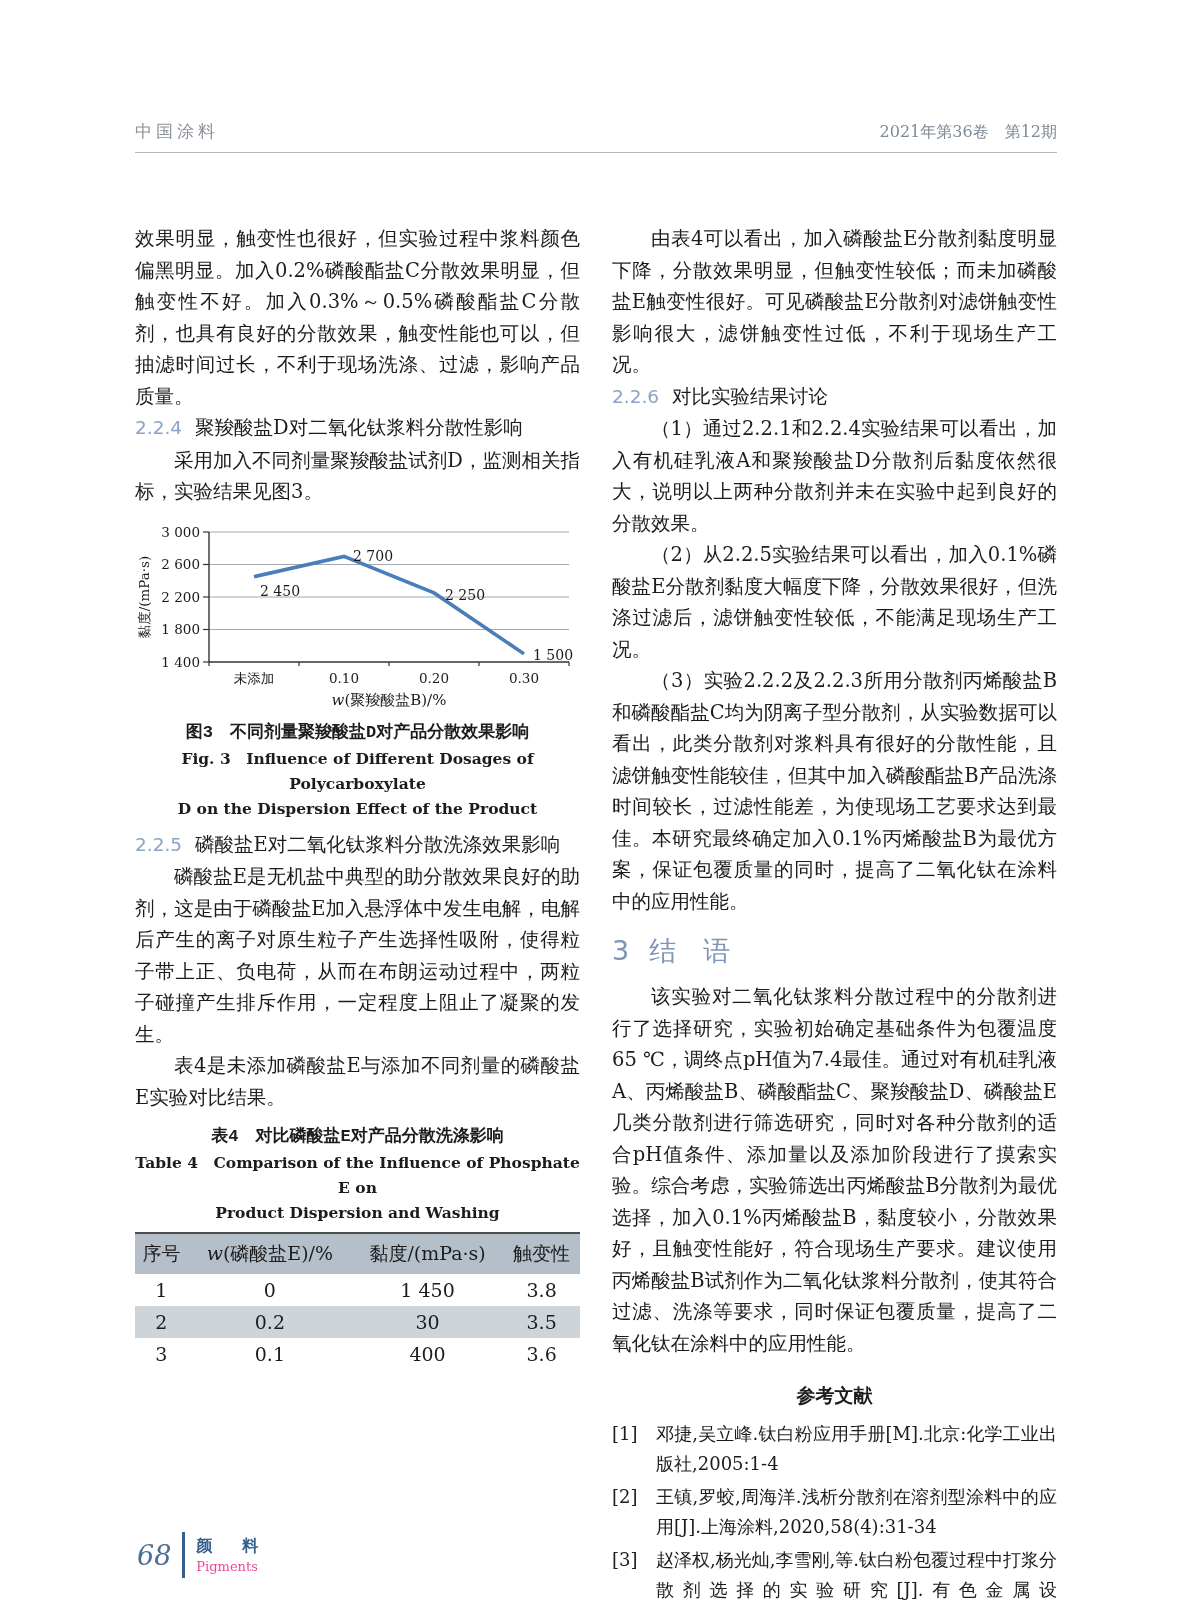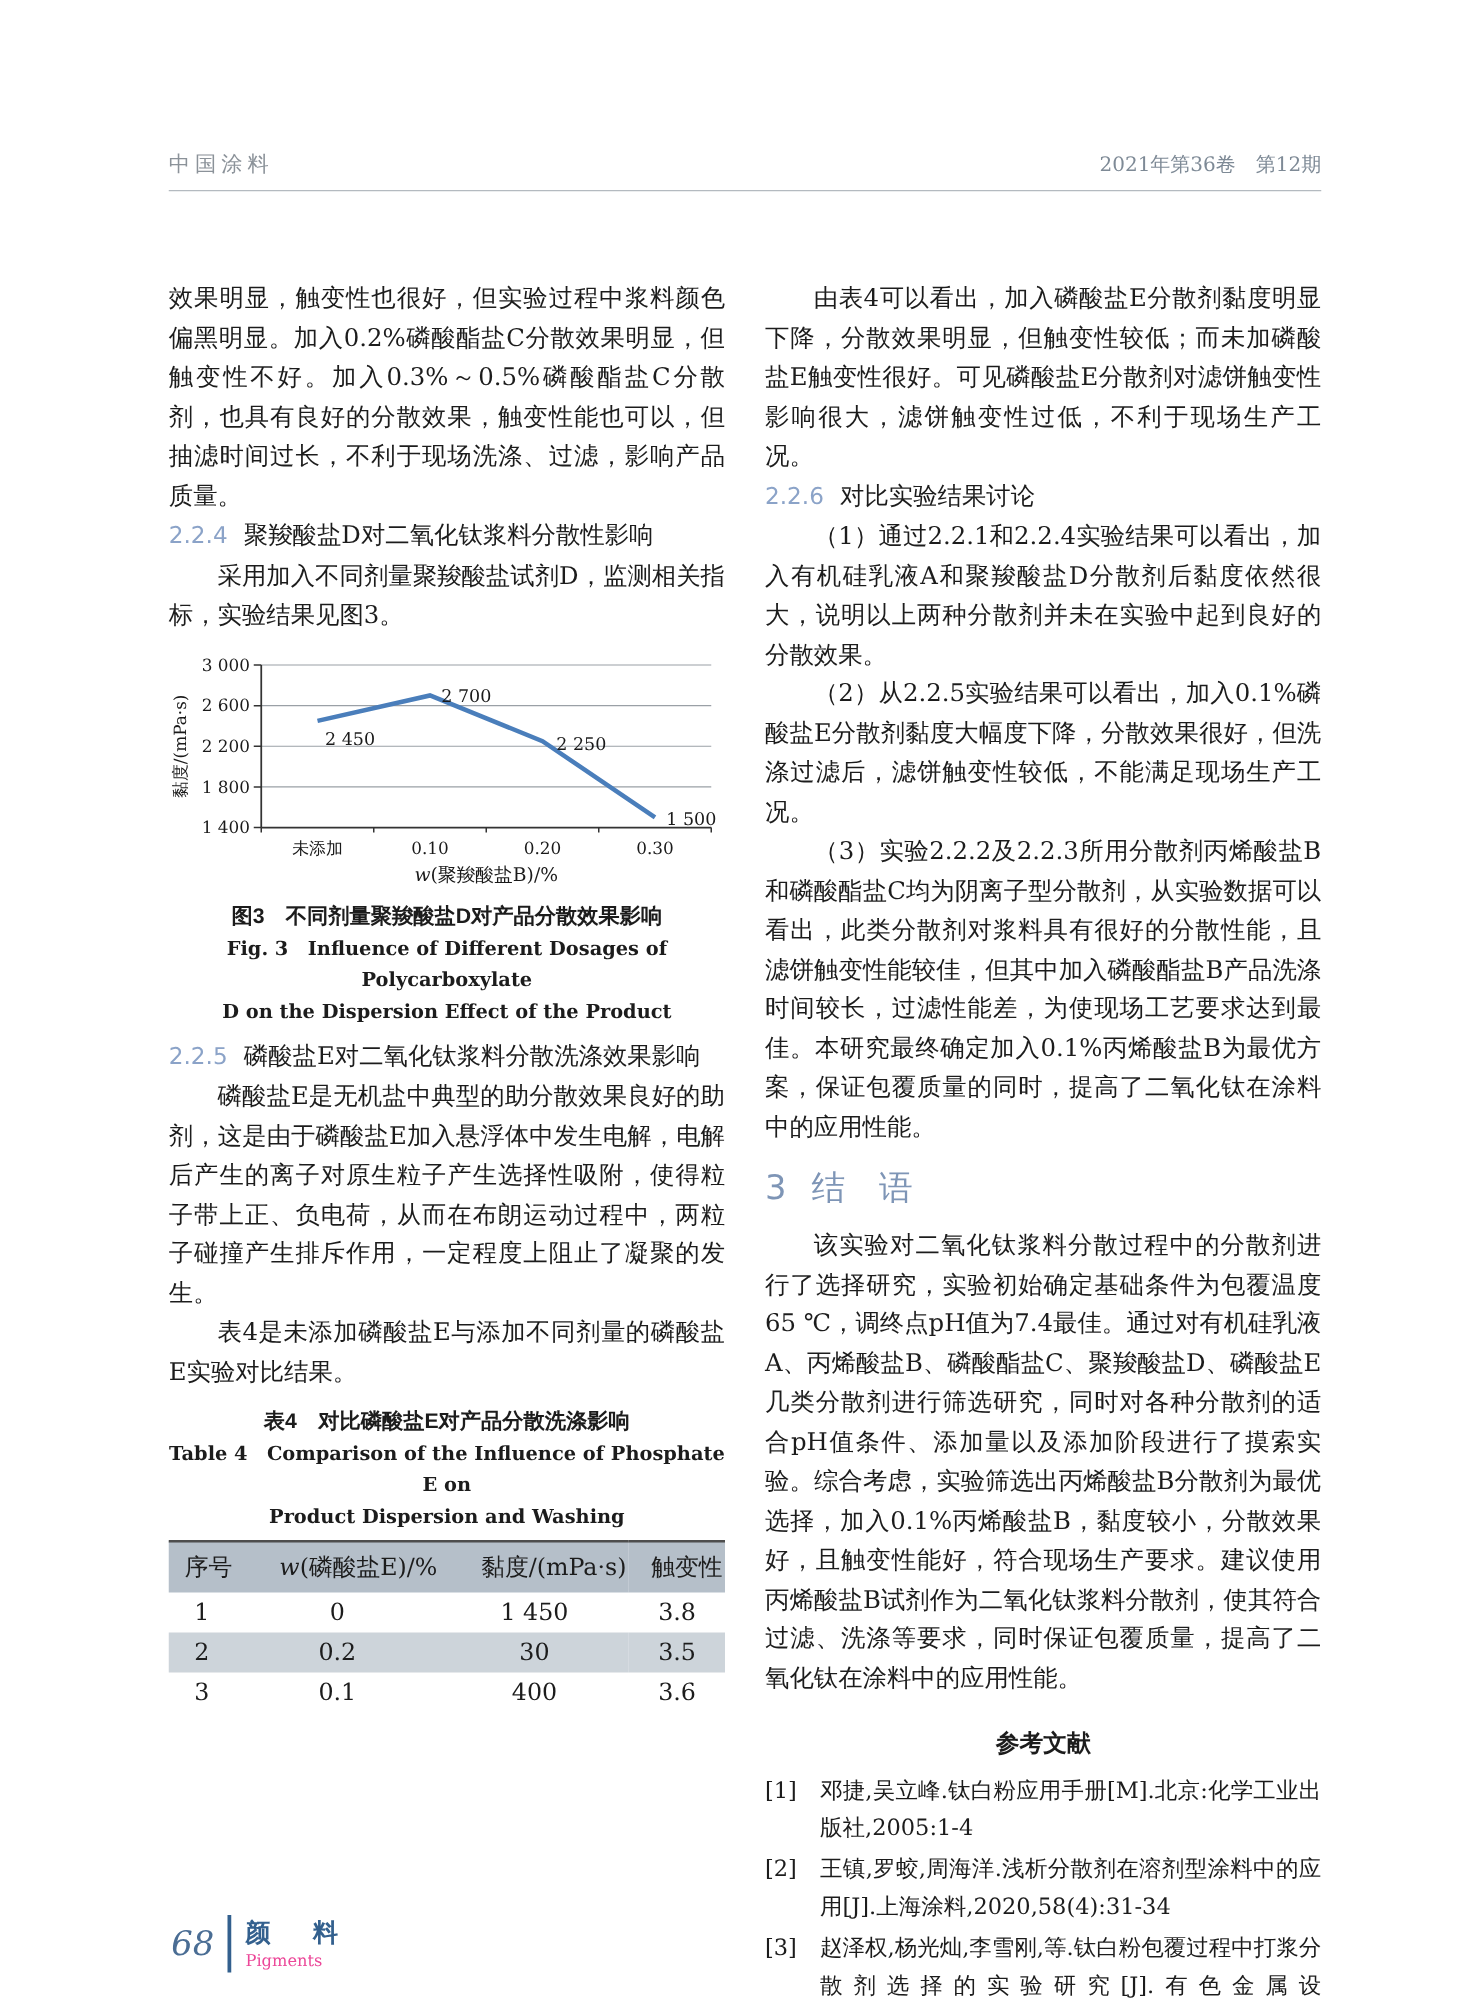--- a/index.html
+++ b/index.html
@@ -22,47 +22,47 @@
   p.body.noindent { text-indent:0; }
 
   .sec-h { line-height:31.5px; white-space:nowrap; }
   .sec-num { color:#8ba3c8; font-family:"DejaVu Sans","Liberation Sans",sans-serif; font-size:18.5px; margin-right:13px; }
   .sec-title { font-size:19.5px; }
 
   
   figure { margin:4px 0 8px; text-align:center; }
   .chart-svg { width:445px; height:205px; display:block; }
   .chart-svg text { font-family:"DejaVu Serif","Liberation Serif",serif; fill:#1a1a1a; }
-  .cap-zh { font-family:Liberation Sans, sans-serif; font-weight:bold; font-size:17px; line-height:27px; margin-top:2px; }
+  .cap-zh { font-family:Liberation Mono, monospace; font-weight:bold; font-size:17px; line-height:27px; margin-top:2px; }
   .cap-en { font-weight:bold; font-size:15.5px; line-height:25px;text-align:center; }
 
   
   .tbl-cap { text-align:center; margin-top:10px; }
   table { width:100%; border-collapse:collapse; margin-top:7px; border-top:2px solid #4d4d4d; font-size:19px; }
-  th { font-weight:normal; background:#b5bfc9; padding:7px 2px; text-align:right; }
+  th { font-weight:normal; background:#b5bfc9; padding:7px 2px; text-align:center; }
   td { padding:5px 2px; text-align:center; }
   tbody tr.shaded { background:#cdd4da; }
   .it { font-style:italic; }
 
   
   .concl-h { margin:14px 0 6px; line-height:40px; }
   .concl-num { color:#7e95b6; font-family:"DejaVu Sans","Liberation Sans",sans-serif; font-size:27px; margin-right:20px; }
   .concl-title { color:#7e95b6; font-family:"DejaVu Sans","Liberation Sans",sans-serif; font-size:27px; }
 
   
   .refs-h { text-align:center; font-weight:bold; font-size:19px; margin:24px 0 10px; font-family:"DejaVu Sans","Liberation Sans",sans-serif; }
   .ref { display:flex; font-size:18px; line-height:30px; margin-bottom:3px; }
   .ref-num { width:44px; flex:none; }
   .ref-text { flex:1; text-align:justify; }
 
   
   .pg-footer { position:absolute; left:137px; top:1492px; display:flex; align-items:center; gap:11px; }
   .page-num { font-size:27px; color:#4a6d94;font-style:italic; }
   .footer-bar { width:3px; height:46px; background:#33608e; }
-  .footer-sec-zh { font-size:20px; font-weight:bold; color:#33608e; letter-spacing:7px; font-family:Liberation Sans, sans-serif; }
+  .footer-sec-zh { font-size:16px; font-weight:bold; color:#33608e; letter-spacing:7px; font-family:Liberation Sans, sans-serif; }
   .footer-sec-en { font-size:13px; color:#ec4899; margin-top:2px; }
 </style>
 </head>
 <body>
 
 <div class="page">
 
   <div class="pg-header">
     <span class="journal-name">中国涂料</span>
     <span class="issue-info">2021年第36卷　第12期</span>

